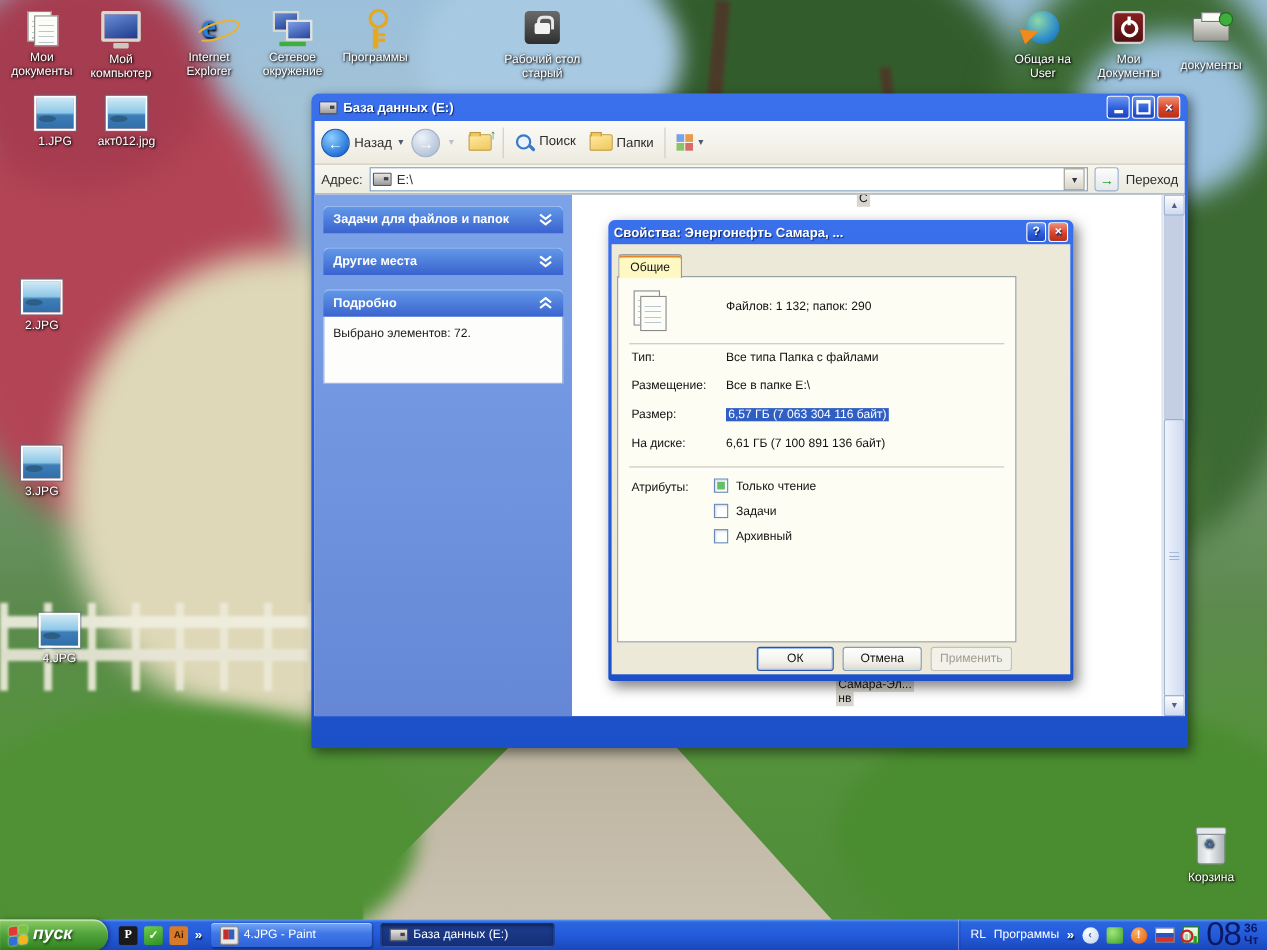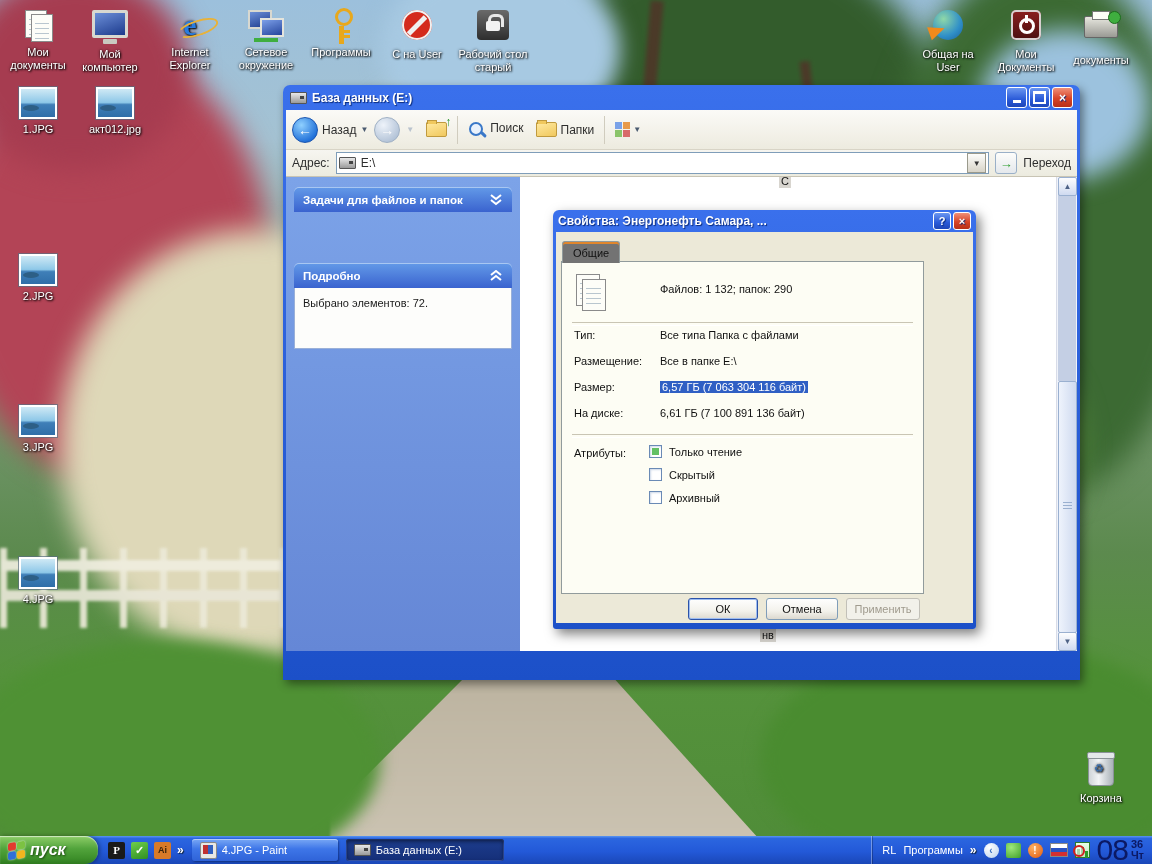--- a/index.html
+++ b/index.html
@@ -119,27 +119,27 @@
   
   .vscroll{position:absolute;right:0;top:0;width:20px;height:100%;background:#f0f3fa;border-left:1px solid #d8dce8;}
   .sbtn{position:absolute;left:1px;width:17px;height:17px;border:1px solid #9ab0d0;border-radius:2px;
         background:linear-gradient(180deg,#fdfdfe,#cfdaf0);color:#4d6185;font-size:8px;display:flex;align-items:center;justify-content:center;}
   .strack-shade{position:absolute;left:1px;top:17px;width:18px;height:187px;background:#c4cfe4;}
   .sthumb{position:absolute;left:1px;top:204px;width:17px;height:250px;border:1px solid #9ab0d0;border-radius:2px;
           background:linear-gradient(90deg,#eef3fc,#cfdaf0);}
   .sgrip{position:absolute;left:4px;top:120px;width:9px;height:7px;
          background:repeating-linear-gradient(180deg,#9ab0d0 0 1px,transparent 1px 3px);}
   
-  .pdlg{position:absolute;left:553px;top:210px;width:423px;height:419px;z-index:20;
+  .pdlg{position:absolute;left:553px;top:200px;width:423px;height:419px;z-index:20;
         background:linear-gradient(180deg,#3a70ec,#1c50c8);border-radius:6px 6px 3px 3px;
         padding:0 3px 3px;box-sizing:border-box;box-shadow:4px 5px 12px rgba(0,0,0,.5);}
   .p-title{height:22px;display:flex;align-items:center;gap:5px;padding:0 2px;color:#fff;font-weight:bold;font-size:12px;text-shadow:1px 1px 1px #0a2a7a;}
   .p-title .cbn{width:18px;height:18px;font-size:11px;}
   .p-body{position:relative;height:391px;background:#ece9d8;}
-  .ptab{position:absolute;left:6px;top:9px;height:21px;padding:0 10px;background:#737373;border:1px solid #919b9c;border-bottom:none;
+  .ptab{position:absolute;left:6px;top:9px;height:21px;padding:0 10px;background:#fef9c3;border:1px solid #919b9c;border-bottom:none;
         border-radius:3px 3px 0 0;display:flex;align-items:center;color:#111;box-shadow:inset 0 2px 0 #e0862c;z-index:2;}
   .ppage{position:absolute;left:5px;top:29px;width:361px;height:331px;background:#fdfdf4;border:1px solid #919b9c;z-index:1;}
   .plabel{position:absolute;left:12px;color:#111;}
   .pvalue{position:absolute;left:98px;color:#111;white-space:nowrap;}
   .hl{background:#2f5fc4;color:#fff;padding:0 2px;}
   .psep{position:absolute;left:10px;right:10px;height:2px;border-top:1px solid #c9c5b4;border-bottom:1px solid #fff;}
   .dlgpages{position:absolute;left:14px;top:12px;width:34px;height:40px;}
   .cbrow{position:absolute;left:87px;display:flex;align-items:center;gap:7px;color:#111;}
   .cb{width:13px;height:13px;background:#fff;border:1px solid #6a8ab5;box-sizing:border-box;box-shadow:inset 1px 1px 2px #cdd8e8;}
   .cb.mixed{display:flex;align-items:center;justify-content:center;}
@@ -241,26 +241,20 @@
   <div class="dicon" style="left:303px;top:8px;">
     <div class="dimg">
         <div class="keyic">
           <div class="kh"></div>
           <div class="ks"></div>
           <div class="kt"></div>
         </div>
       </div>
     <div>Программы</div>
   </div>
-  <div class="dicon" style="left:379px;top:8px;">
-    <div class="dimg">
-        <div class="noent"></div>
-      </div>
-    <div>С на User</div>
-  </div>
   <div class="dicon" style="left:455px;top:8px;">
     <div class="dimg">
         <div class="lockic">
           <div class="lsh"></div>
           <div class="lb"></div>
         </div>
       </div>
     <div>Рабочий стол старый</div>
   </div>
 
@@ -279,37 +273,37 @@
       </div>
     <div>Мои Документы</div>
   </div>
   <div class="dicon" style="left:1063px;top:8px;">
     <div class="dimg">
         <div class="prnic"></div>
       </div>
     <div>документы</div>
   </div>
 
-  <div class="dicon" style="left:0;top:85px;">
+  <div class="dicon" style="left:12px;top:85px;">
     <div class="thumb"></div>
     <div style="margin-top:4px;">1.JPG</div>
   </div>
   <div class="dicon" style="left:77px;top:85px;">
     <div class="thumb"></div>
     <div style="margin-top:4px;">акт012.jpg</div>
   </div>
   <div class="dicon" style="left:0;top:252px;">
     <div class="thumb"></div>
     <div style="margin-top:4px;">2.JPG</div>
   </div>
   <div class="dicon" style="left:0;top:403px;">
     <div class="thumb"></div>
     <div style="margin-top:4px;">3.JPG</div>
   </div>
-  <div class="dicon" style="left:0;top:555px;text-align:center;">
+  <div class="dicon" style="left:16px;top:555px;text-align:center;">
     <div class="thumb"></div>
     <div style="margin-top:4px;">4.JPG</div>
   </div>
 
   <div class="dicon" style="left:1063px;top:750px;">
     <div class="dimg">
         <div class="binic"></div>
       </div>
     <div>Корзина</div>
   </div>
@@ -366,20 +360,29 @@
       </div>
       <div class="gobtn">→</div>
       <span>Переход</span>
     </div>
     <div class="x-body">
 
       <div class="tpane">
         <div class="tgroup" style="top:10px;">
           <div class="tghead">
             <span>Задачи для файлов и папок</span>
+            <svg class="chev" viewBox="0 0 14 12">
+                <polyline points="2,1 7,5 12,1" fill="none" stroke="#fff" stroke-width="2"></polyline>
+                <polyline points="2,6 7,10 12,6" fill="none" stroke="#fff" stroke-width="2"></polyline>
+              </svg>
+          </div>
+        </div>
+        <div class="tgroup" style="top:48px;">
+          <div class="tghead">
+            <span>Другие места</span>
             <svg class="chev" viewBox="0 0 14 12">
                 <polyline points="2,1 7,5 12,1" fill="none" stroke="#fff" stroke-width="2"></polyline>
                 <polyline points="2,6 7,10 12,6" fill="none" stroke="#fff" stroke-width="2"></polyline>
               </svg>
           </div>
         </div>
         <div class="tgroup" style="top:86px;">
           <div class="tghead">
             <span>Подробно</span>
             <svg class="chev" viewBox="0 0 14 12">
@@ -451,21 +454,21 @@
         <div class="psep" style="top:172px;"></div>
         <span class="plabel" style="top:185px;">Атрибуты:</span>
         <div class="cbrow" style="top:183px;">
           <div class="cb mixed">
               <i></i>
             </div>
           <span>Только чтение</span>
         </div>
         <div class="cbrow" style="top:206px;">
           <div class="cb"></div>
-          <span>Скрытый</span>
+          <span>Задачи</span>
         </div>
         <div class="cbrow" style="top:229px;">
           <div class="cb"></div>
           <span>Архивный</span>
         </div>
       </div>
       <div class="xpbtn default" style="left:132px;top:366px;width:70px;">
           <span>ОК</span>
         </div>
       <div class="xpbtn" style="left:210px;top:366px;width:72px;">

